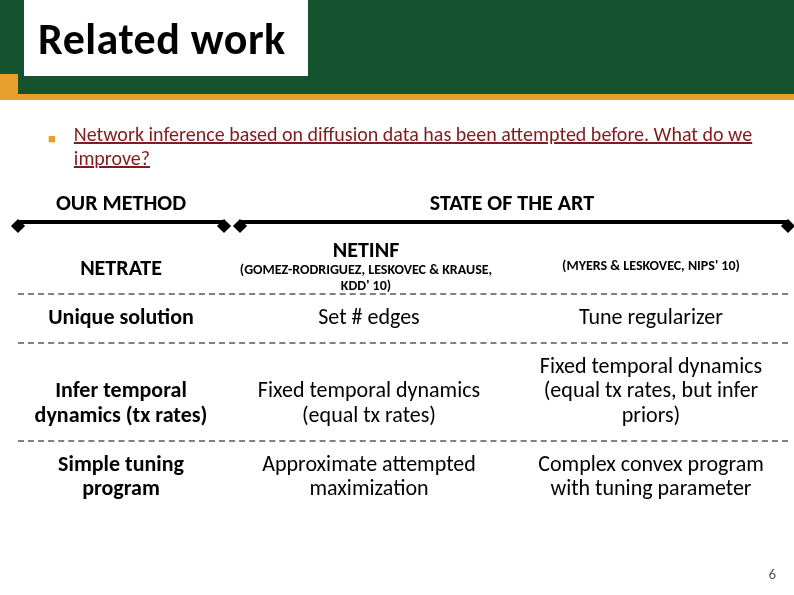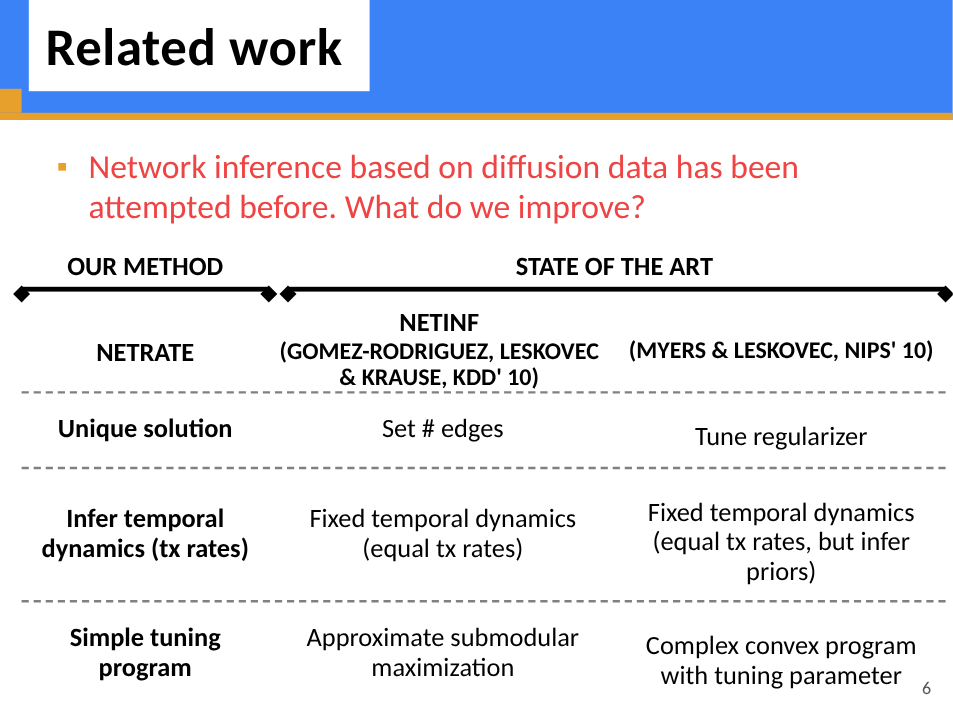--- a/index.html
+++ b/index.html
@@ -5,21 +5,21 @@
   * { margin: 0; padding: 0; box-sizing: border-box; }
   body {
     width: 794px;
     height: 595px;
     background: #fff;
     font-family: Calibri, Arial, sans-serif;
     position: relative;
     overflow: hidden;
   }
   .header {
-    background: #3b82f6;
+    background: #14532d;
     height: 100px;
     width: 100%;
     position: relative;
   }
   .title-box {
     background: #fff;
     position: absolute;
     left: 24px;
     top: 0;
     padding: 12px 22px 10px 14px;
@@ -56,23 +56,24 @@
     margin-bottom: 18px;
   }
   .bullet-mark {
     color: #e8a02c;
     font-size: 22px;
     font-weight: 900;
     line-height: 1.2;
     margin-top: 4px;
   }
   .bullet-text {
-    font-size: 28px;
-    color: #ef4444;
+    font-size: 20px;
+    color: #7f1d1d;
     line-height: 1.22;
+    text-decoration: underline;
   }
   .col-headers {
     display: flex;
     margin: 0 -30px 0 -30px;
     padding: 0;
     gap: 12px;
   }
   .col-headers > div {
     text-align: center;
     font-weight: 700;
@@ -109,43 +110,44 @@
   }
   .method-row .cell {
     text-align: center;
     font-weight: 700;
     font-size: 22px;
   }
   .method-a { width: 206px; padding-top: 6px; }
   .method-b { width: 290px; padding-right: 6px; }
   .method-c { flex: 1; }
   .cite {
-    font-size: 20px;
+    font-size: 14px;
     font-weight: 700;
     text-align: center;
     line-height: 1.1;
   }
   .table-row {
     display: flex;
     margin: 0 -30px;
     border-top: 2px dashed #808080;
     padding: 10px 0 12px 0;
+    align-items: flex-end;
   }
   .table-row:last-child { padding-bottom: 4px; }
   .cell {
     text-align: center;
     font-size: 22px;
     line-height: 1.12;
     display: flex;
     flex-direction: column;
     justify-content: center;
   }
   .c-a { width: 206px; font-weight: 700; padding: 0 6px; }
   .c-b { width: 290px; padding: 0 8px; }
-  .c-c { flex: 1; padding: 0 8px; margin-top: 14px; }
+  .c-c { flex: 1; padding: 0 8px; }
   .page-num {
     position: absolute;
     right: 18px;
     bottom: 12px;
     font-size: 15px;
     color: #555;
   }
 </style>
 </head>
 <body>
@@ -199,19 +201,19 @@
   </div>
 
   <div class="table-row">
     <div class="cell c-a">Infer temporal dynamics (tx rates)</div>
     <div class="cell c-b">Fixed temporal dynamics (equal tx rates)</div>
     <div class="cell c-c">Fixed temporal dynamics (equal tx rates, but infer priors)</div>
   </div>
 
   <div class="table-row">
     <div class="cell c-a">Simple tuning program</div>
-    <div class="cell c-b">Approximate submodular maximization</div>
+    <div class="cell c-b">Approximate attempted maximization</div>
     <div class="cell c-c">Complex convex program with tuning parameter</div>
   </div>
 
 </div>
 
 <div class="page-num">6</div>
 
 </body></html>

